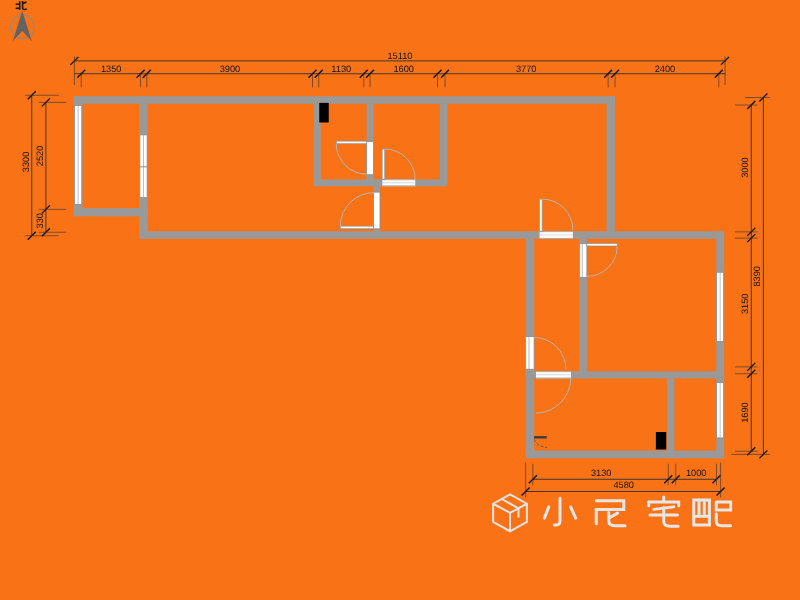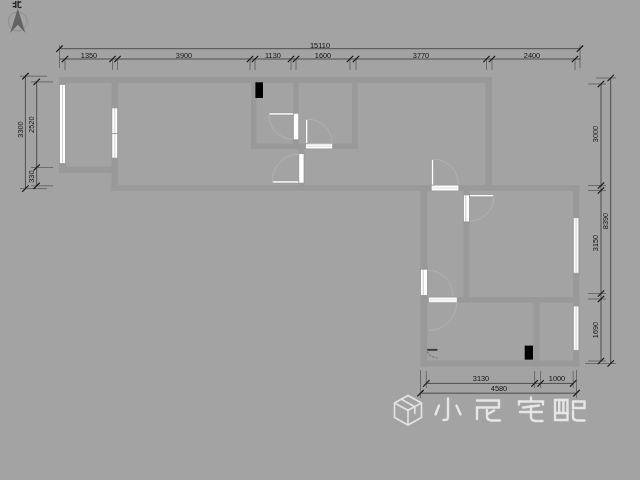--- a/index.html
+++ b/index.html
@@ -1,16 +1,16 @@
 <!DOCTYPE html>
 <html><head>
 <meta charset="utf-8">
 <style>
   html,body{margin:0;padding:0;background:#ffffff;}
-  .page{width:640px;height:480px;position:relative;overflow:hidden;background:#a3a3a3;}
+  .page{width:640px;height:480px;position:relative;overflow:hidden;background:#f97316;}
   svg{position:absolute;left:0;top:0;}
   text{font-family:"Liberation Sans",sans-serif;fill:#111;}
 </style>
 </head>
 <body>
 <div class="page">
 <svg width="640" height="480" viewBox="0 0 640 480">
 <defs>
   <path id="tk" d="M-3.2,3.2 L3.2,-3.2" stroke="#111" stroke-width="1.1" fill="none"></path>
   <path id="tkh" d="M-3,3 L3,-3" stroke="#222" stroke-width="1" fill="none"></path>

